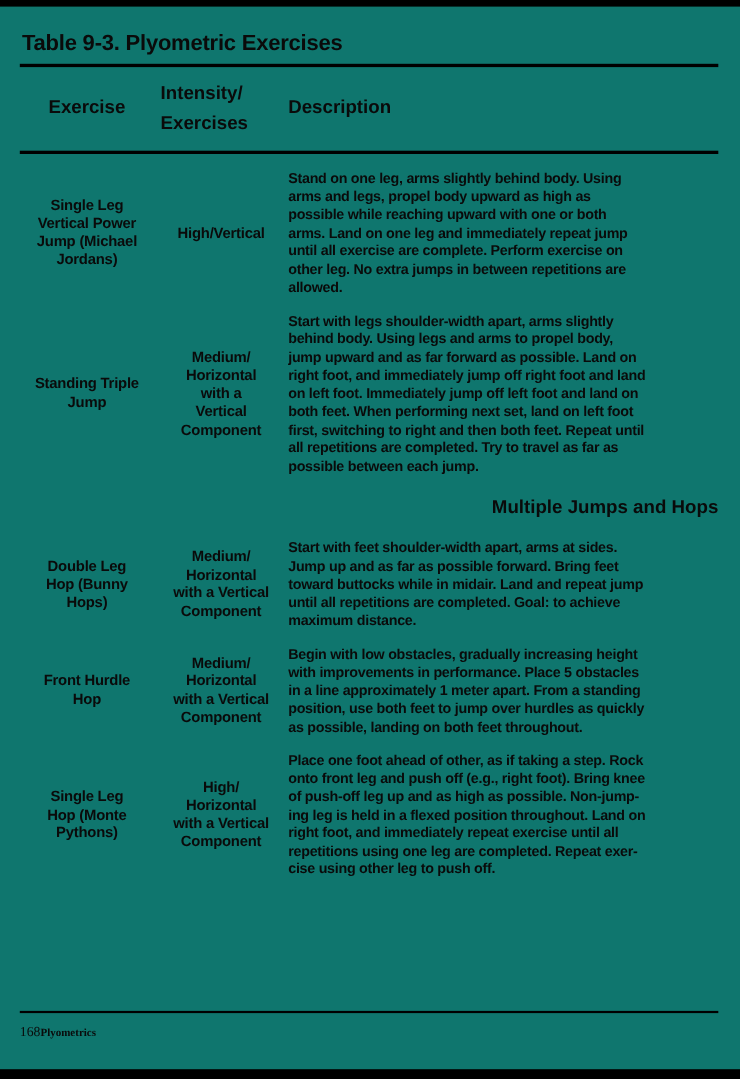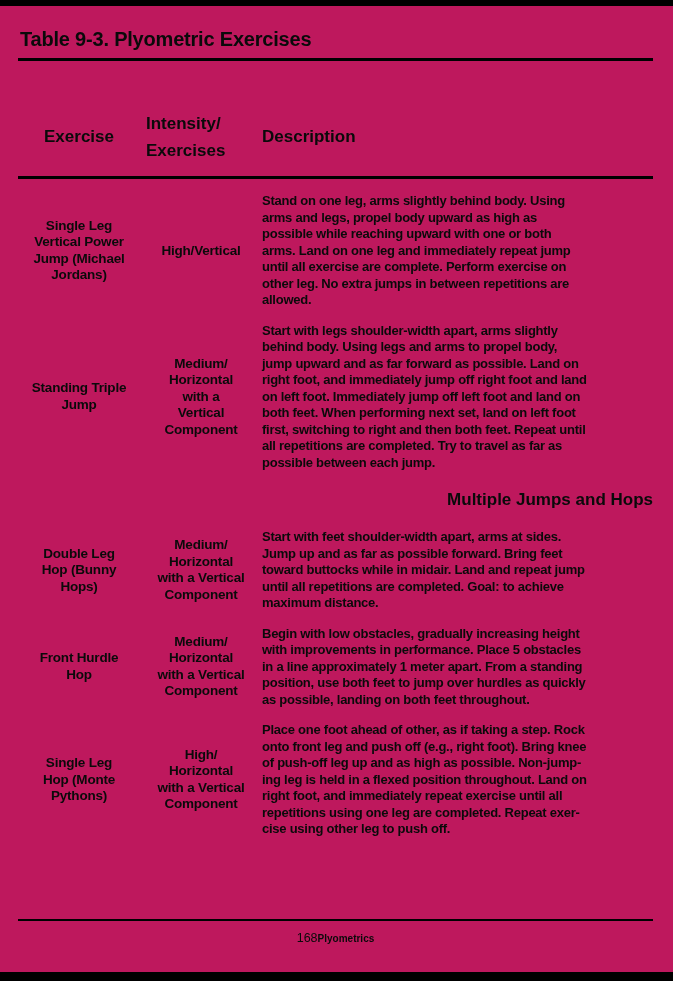--- a/index.html
+++ b/index.html
@@ -1,19 +1,19 @@
 <!DOCTYPE html>
 <html><head>
 <meta charset="utf-8">
 <style>
   html,body{margin:0;padding:0;background:#e8e8e8;}
   .page{
     position:relative;
     width:673px;height:981px;
-    background:#be185d;
+    background:#0f766e;
     color:#0a0a0a;
     font-family:"Liberation Sans", sans-serif;
     overflow:hidden;
     margin:0 auto;
   }
   .scan-edge{position:absolute;left:0;width:673px;background:#000;}
   .scan-edge.top{top:0;height:6px;}
   .scan-edge.bottom{bottom:0;height:9px;}
 
   .content{position:absolute;left:18px;right:20px;top:6px;}
@@ -21,21 +21,20 @@
   .doc-title{
     margin:22px 2px 7px 2px;
     font-size:20px;font-weight:bold;letter-spacing:-0.2px;
   }
   .rule-thick{height:3px;background:#000;}
 
   .grid{
     display:grid;
     grid-template-columns:122px 122px 1fr;
     align-items:center;
-    margin-top:39px;
   }
   .header-row{padding:10px 0 12px 0;}
   .th{font-size:17px;font-weight:bold;white-space:pre-line;}
   .th-exercise{text-align:center;}
   .th-intensity{text-align:left;padding-left:6px;line-height:27px;}
   .th-description{text-align:left;}
 
   .body-rows{margin-top:0;}
   .data-row{margin-top:14px;}
   .cell{white-space:pre-line;font-weight:bold;}
@@ -52,22 +51,23 @@
   .section-header{
     text-align:right;font-size:17px;font-weight:bold;
     margin:19px 0 19px 0;
   }
 
   .footer{
     position:absolute;left:18px;right:20px;top:919px;
   }
   .footer-rule{height:2px;background:#000;}
   .footer-text{
-    display:flex;justify-content:center;align-items:baseline;
+    display:flex;justify-content:flex-start;align-items:baseline;
     margin-top:10px;
+    font-family:Liberation Serif, serif;
   }
   .page-number{font-size:12.5px;font-weight:normal;}
   .footer-section{font-size:10px;font-weight:bold;}
 </style>
 </head>
 <body>
 
 <div class="page">
   <div class="scan-edge top"></div>
 

